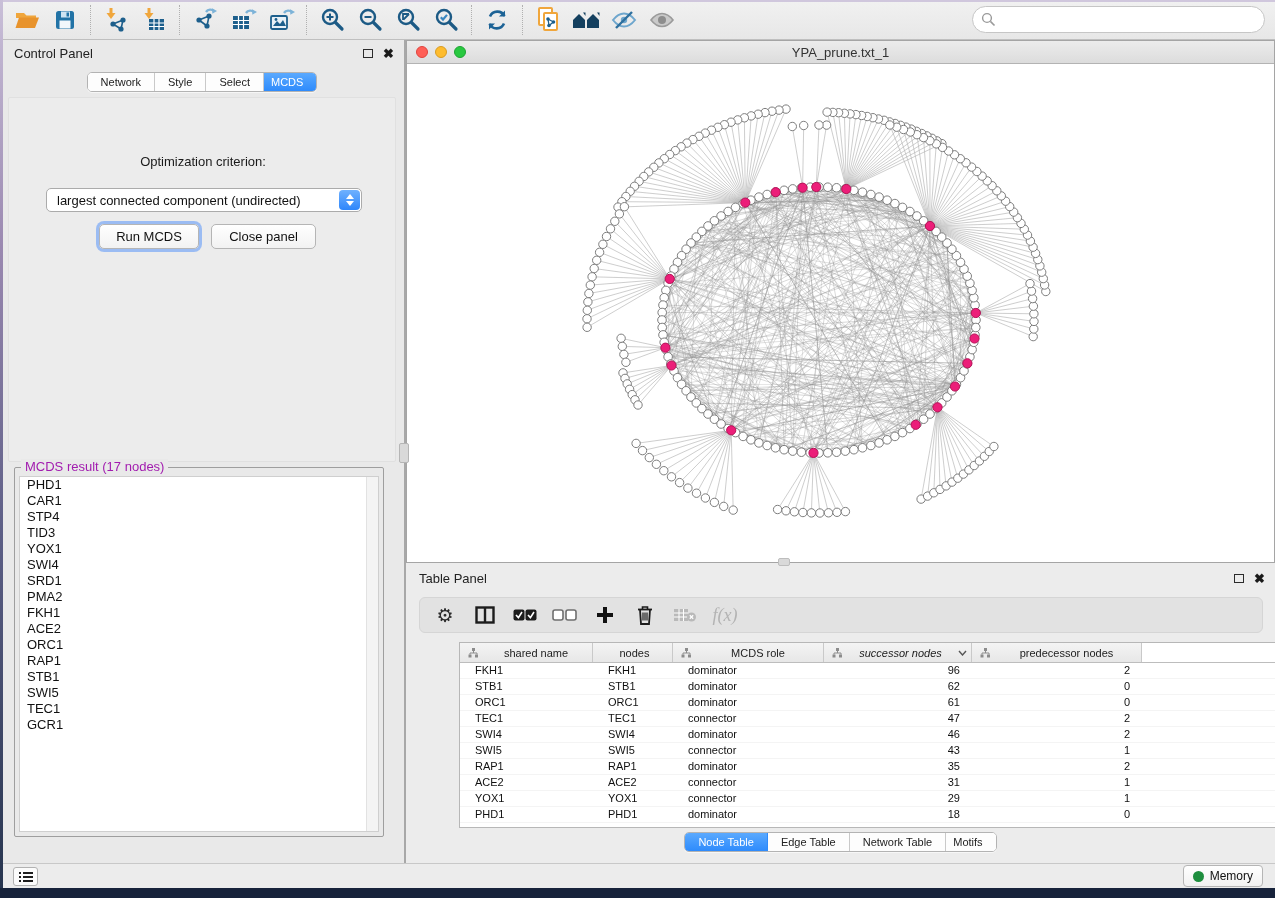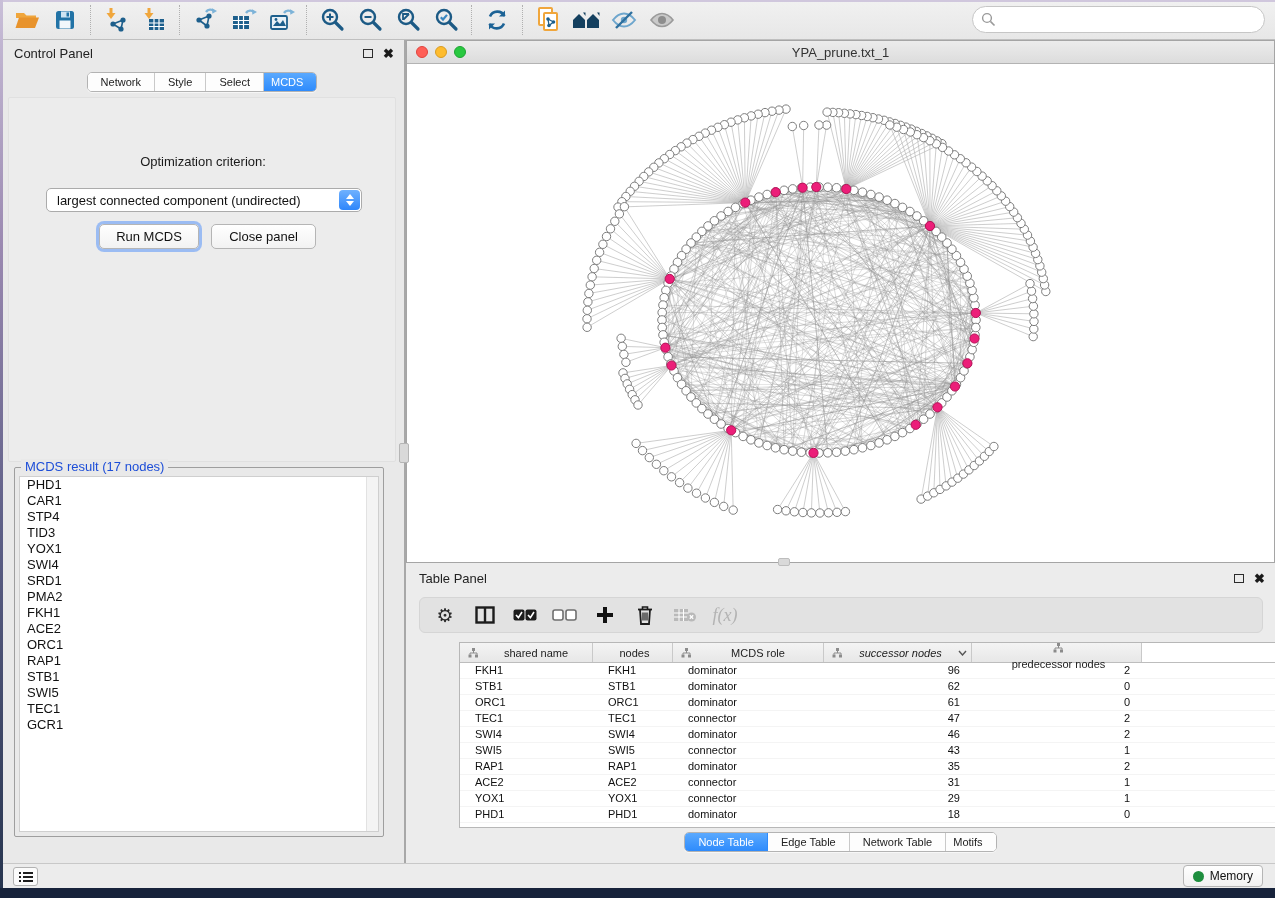--- a/index.html
+++ b/index.html
@@ -56,21 +56,21 @@
   .dd-step .dn { width:0; height:0; border-left:4px solid transparent; border-right:4px solid transparent; border-top:5px solid #fff; }
   .btn { position:absolute; height:25px; background:linear-gradient(#ffffff,#f2f2f2);
     border:1px solid #b5b5b5; border-radius:5px; font-size:13px; color:#111;
     display:flex; align-items:center; justify-content:center; }
   .btn-run { left:90px; top:126px; width:100px; box-shadow:0 0 0 3px rgba(90,150,250,.55); }
   .btn-close { left:202px; top:126px; width:105px; }
 
   .groupbox { position:absolute; left:14px; top:427px; width:370px; height:370px;
     border:1px solid #9e9e9e; border-radius:2px; }
   .groupbox .legend { position:absolute; left:6px; top:-9px; background:#e9e9e9; padding:0 4px;
-    font-size:13px; color:#1d4ed8; }
+    font-size:13px; color:#a21caf; }
   .mcds-list { position:absolute; left:4px; top:8px; right:4px; bottom:4px; background:#fff;
     border:1px solid #cfcfcf; overflow:hidden; }
   .mcds-scroll { position:absolute; right:0; top:0; bottom:0; width:12px; background:#f4f4f4; border-left:1px solid #e2e2e2; }
   .mcds-item { font-size:13px; color:#111; line-height:16px; padding-left:7px; }
 
   
   .vsplit { position:absolute; left:404px; top:40px; width:2px; height:823px; background:#a8a8a8; }
   .vsplit-handle { position:absolute; left:399px; top:443px; width:10px; height:20px;
     background:#d9d9d9; border:1px solid #b5b5b5; border-radius:2px; z-index:5; }
   .hsplit-handle { position:absolute; left:778px; top:558px; width:12px; height:8px;
@@ -1359,21 +1359,21 @@
               <rect x="4" y="0" width="3" height="3" fill="#8b8b8b"></rect>
               <rect x="0.5" y="6.5" width="3" height="3" fill="#8b8b8b"></rect>
               <rect x="7" y="6.5" width="3" height="3" fill="#8b8b8b"></rect>
               <path d="M5.5 3v2M2 6.5V5h7v1.5" stroke="#8b8b8b" fill="none"></path>
             </svg>
             <span class="lbl">successor nodes</span>
             <svg width="9" height="6" viewBox="0 0 9 6" style="flex:none">
               <path d="M1 1l3.5 4L8 1" stroke="#555" stroke-width="1.4" fill="none"></path>
             </svg>
           </div>
-          <div class="th" style="width: 170px; flex-direction: column;">
+          <div class="th" style="width: 170px;">
             <svg width="11" height="10" viewBox="0 0 11 10" style="flex:none">
               <rect x="4" y="0" width="3" height="3" fill="#8b8b8b"></rect>
               <rect x="0.5" y="6.5" width="3" height="3" fill="#8b8b8b"></rect>
               <rect x="7" y="6.5" width="3" height="3" fill="#8b8b8b"></rect>
               <path d="M5.5 3v2M2 6.5V5h7v1.5" stroke="#8b8b8b" fill="none"></path>
             </svg>
             <span class="lbl">predecessor nodes</span>
           </div>
         </div>
       <div id="tbl-body">

